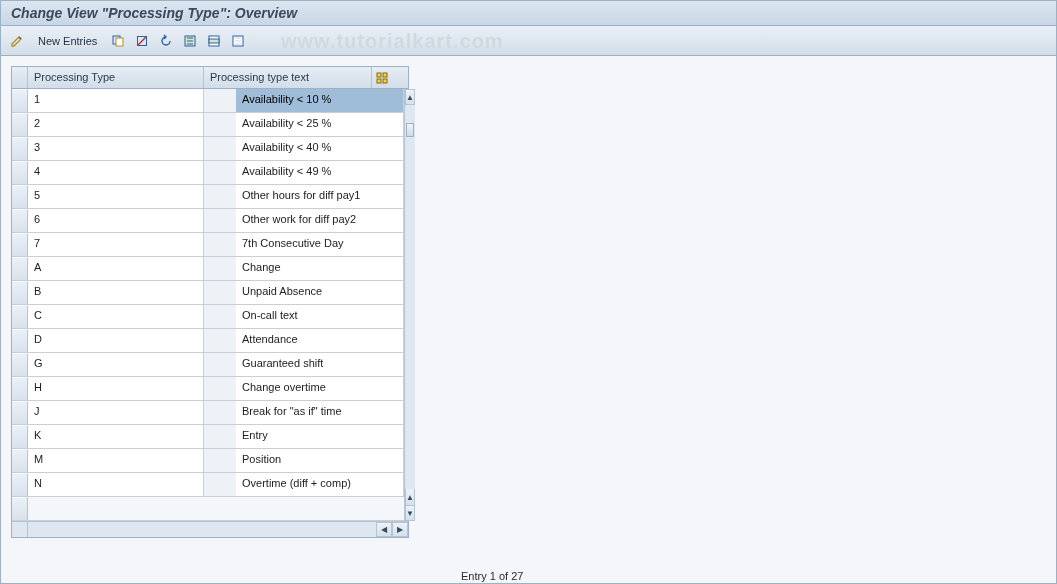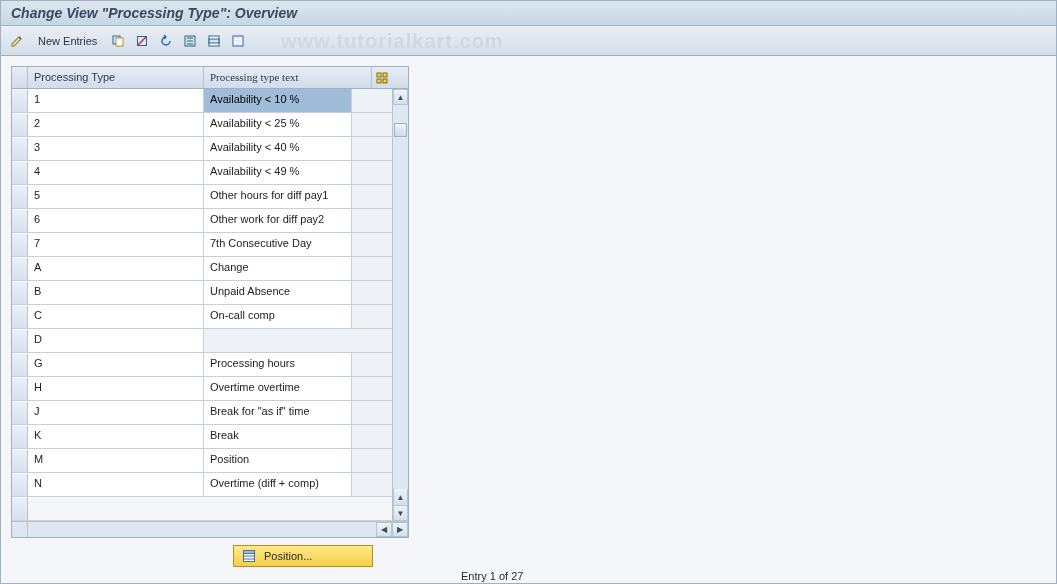--- a/index.html
+++ b/index.html
@@ -69,21 +69,21 @@
   }
   .table-head {
     display:flex; height:22px;
     background: linear-gradient(#e6edf4,#d2ddea);
     border-bottom:1px solid #9db0c4;
   }
   .sel-head {
     width:16px; border-right:1px solid #b6c3d1;
   }
   .col-type-head { width:176px; }
-  .col-text-head { width:168px;font-family:Liberation Serif, serif; }
+  .col-text-head { width:168px; }
   .col-head {
     padding:4px 6px;
     border-right:1px solid #b6c3d1;
     color:#2b3a4a;
     white-space:nowrap; overflow:hidden;
   }
   .cfg-head {
     width:20px;
     display:flex; align-items:center; justify-content:center;
     color:#6a5b00;
@@ -101,21 +101,21 @@
     border-top:1px solid #f4f7fb;
   }
   .cell {
     padding:4px 6px;
     background:#fff;
     border-right:1px solid #c6d0dc;
     white-space:nowrap; overflow:hidden; text-overflow:ellipsis;
     color:#222;
   }
   .col-type { width:176px; }
-  .col-text { width:148px; }
+  .col-text { width:168px;margin-left:32px; }
   .cell.selected {
     background:#9fbdd8; color:#000;
   }
   .vscroll {
     width:16px;
     background:#dee6ef;
     border-left:1px solid #b6c3d1;
     display:flex; flex-direction:column;
   }
   .vbtn {
@@ -288,45 +288,46 @@
               <div class="cell col-text">Change</div>
             </div>
             <div class="row">
               <div class="row-sel"></div>
               <div class="cell col-type">B</div>
               <div class="cell col-text">Unpaid Absence</div>
             </div>
             <div class="row">
               <div class="row-sel"></div>
               <div class="cell col-type">C</div>
-              <div class="cell col-text">On-call comp</div>
+              <div class="cell col-text">On-call text</div>
             </div>
             <div class="row">
               <div class="row-sel"></div>
               <div class="cell col-type">D</div>
+              <div class="cell col-text">Attendance</div>
             </div>
             <div class="row">
               <div class="row-sel"></div>
               <div class="cell col-type">G</div>
-              <div class="cell col-text">Processing hours</div>
+              <div class="cell col-text">Guaranteed shift</div>
             </div>
             <div class="row">
               <div class="row-sel"></div>
               <div class="cell col-type">H</div>
-              <div class="cell col-text">Overtime overtime</div>
+              <div class="cell col-text">Change overtime</div>
             </div>
             <div class="row">
               <div class="row-sel"></div>
               <div class="cell col-type">J</div>
               <div class="cell col-text">Break for "as if" time</div>
             </div>
             <div class="row">
               <div class="row-sel"></div>
               <div class="cell col-type">K</div>
-              <div class="cell col-text">Break</div>
+              <div class="cell col-text">Entry</div>
             </div>
             <div class="row">
               <div class="row-sel"></div>
               <div class="cell col-type">M</div>
               <div class="cell col-text">Position</div>
             </div>
             <div class="row">
               <div class="row-sel"></div>
               <div class="cell col-type">N</div>
               <div class="cell col-text">Overtime (diff + comp)</div>
@@ -347,27 +348,16 @@
       </div>
       <div class="hscroll">
         <div class="hspacer-sel"></div>
         <div class="htrack"></div>
         <div class="hbtn">◀</div>
         <div class="hbtn">▶</div>
       </div>
     </div>
 
     <div class="footer-area">
-      <div class="position-btn">
-        <span class="icon">
-          <svg width="14" height="14" viewBox="0 0 14 14">
-              <rect x="1.5" y="1.5" width="11" height="11" fill="#fff" stroke="#4a6da8"></rect>
-              <rect x="1.5" y="1.5" width="11" height="3" fill="#9fbdd8" stroke="#4a6da8"></rect>
-              <line x1="1.5" y1="7" x2="12.5" y2="7" stroke="#4a6da8"></line>
-              <line x1="1.5" y1="10" x2="12.5" y2="10" stroke="#4a6da8"></line>
-            </svg>
-        </span>
-        <span>Position...</span>
-      </div>
       <span class="entry-count">Entry 1 of 27</span>
     </div>
   </div>
 </div>
 
 </body></html>

